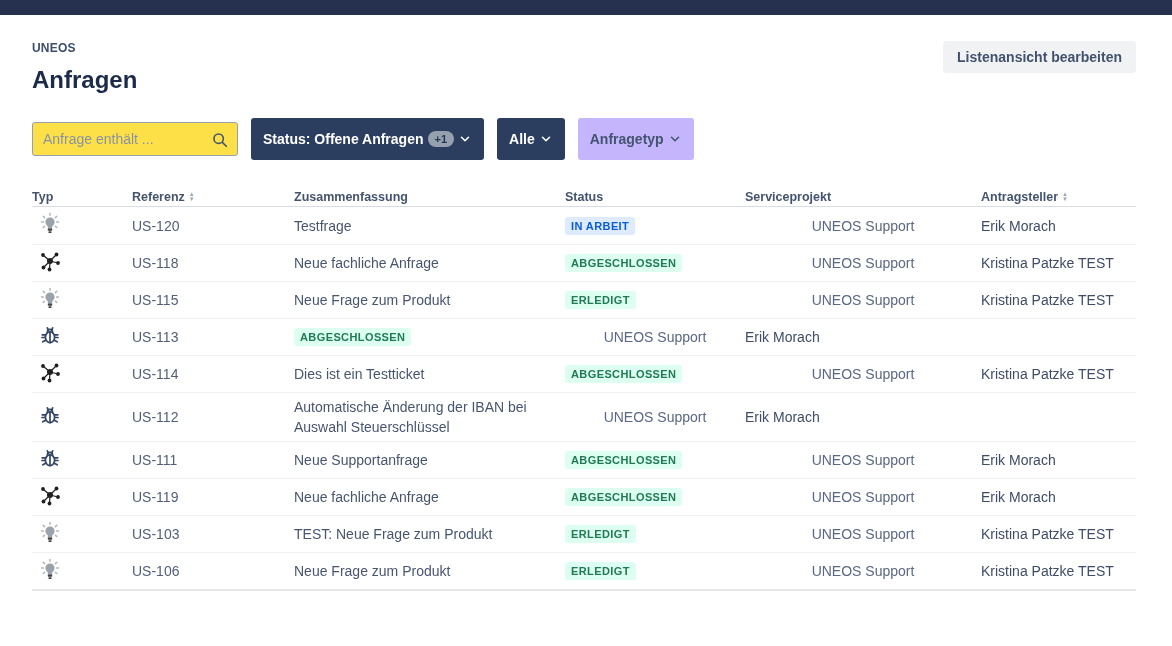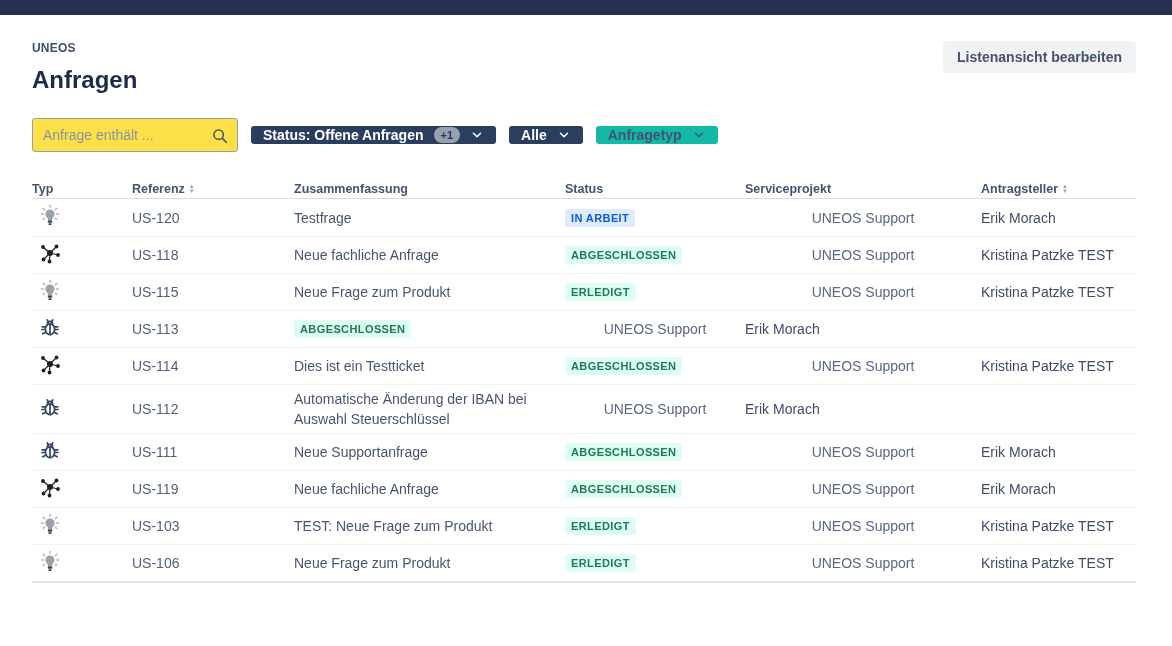--- a/index.html
+++ b/index.html
@@ -18,25 +18,25 @@
               font-family: "Liberation Sans", sans-serif; font-size: 14px; font-weight: 700; color: #42526e; cursor: pointer; }
 
   .filters { margin-top: 24px; display: flex; align-items: center; gap: 13px; }
 
   .search-box { position: relative; width: 206px; height: 34px; border: 1px solid #97a0af; border-radius: 3px; background: #fde047; }
   .search-box input { width: 100%; height: 100%; border: none; outline: none; background: transparent;
                       padding: 0 32px 0 10px; font-family: "Liberation Sans", sans-serif; font-size: 14px; color: #44546f; }
   .search-box input::placeholder { color: #8993a4; }
   .search-icon { position: absolute; right: 8px; top: 8px; width: 18px; height: 18px; }
 
-  .chip { height: 18px; display: inline-flex; align-items: center; gap: 10px; padding: 0 12px;
+  .chip { height: 42px; display: inline-flex; align-items: center; gap: 4px; padding: 0 12px;
           border: none; border-radius: 3px; font-family: "Liberation Sans", sans-serif;
           font-size: 14px; font-weight: 700; cursor: pointer; white-space: nowrap; }
   .chip-dark { background: var(--filter-chip, #2c3e5f); color: #fff; }
-  .chip-light { background: #14b8a6; color: #44546f; }
+  .chip-light { background: #c4b5fd; color: #44546f; }
   .count-pill { background: #97a0af; color: #243757; border-radius: 10px; font-size: 11px; font-weight: 700; padding: 2px 7px; }
   .chev { width: 14px; height: 14px; display: inline-block; }
 
   .table { margin-top: 30px; }
   .thead, .trow { display: grid; grid-template-columns: 100px 162px 271px 180px 236px 1fr; }
   .thead { padding-bottom: 2px; border-bottom: 1px solid #d8dce3; }
   .th { font-size: 12.5px; font-weight: 700; color: #44546f; display: flex; align-items: center; gap: 4px; }
   .sort-icon { display: inline-flex; flex-direction: column; color: #9aa4b4; font-size: 6px; line-height: 5px; cursor: pointer; }
 
   .tbody { border-bottom: 2px solid #e4e6ea; }

